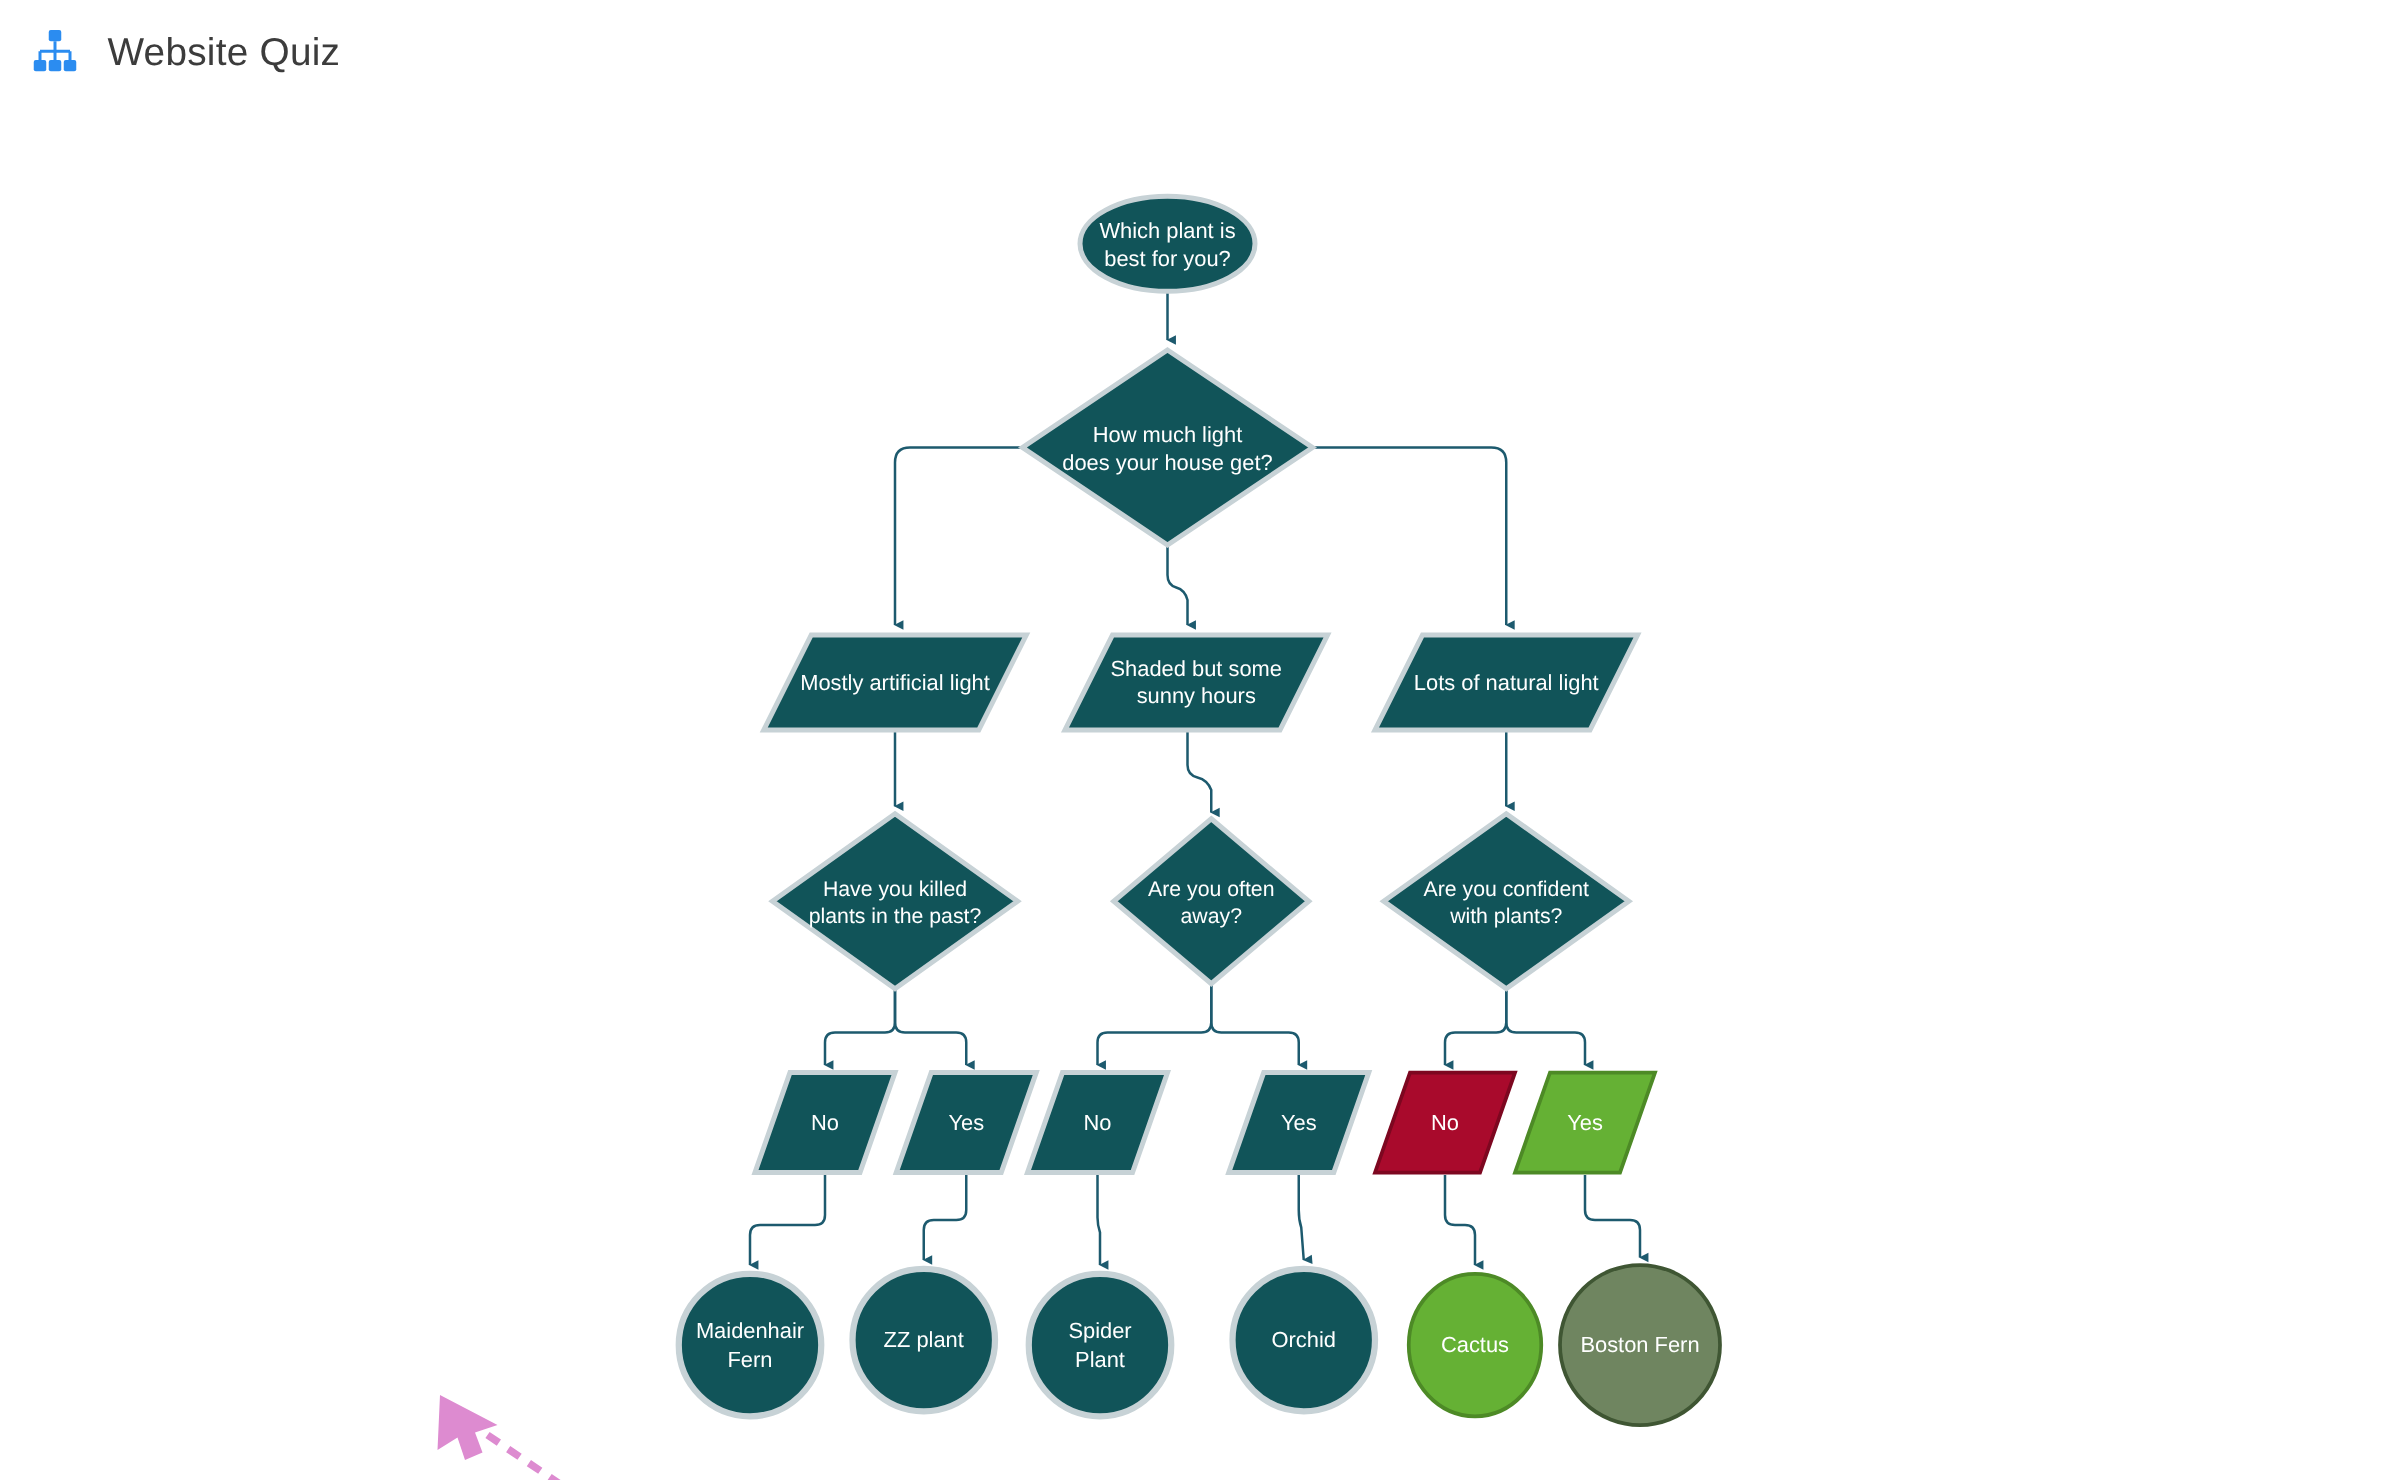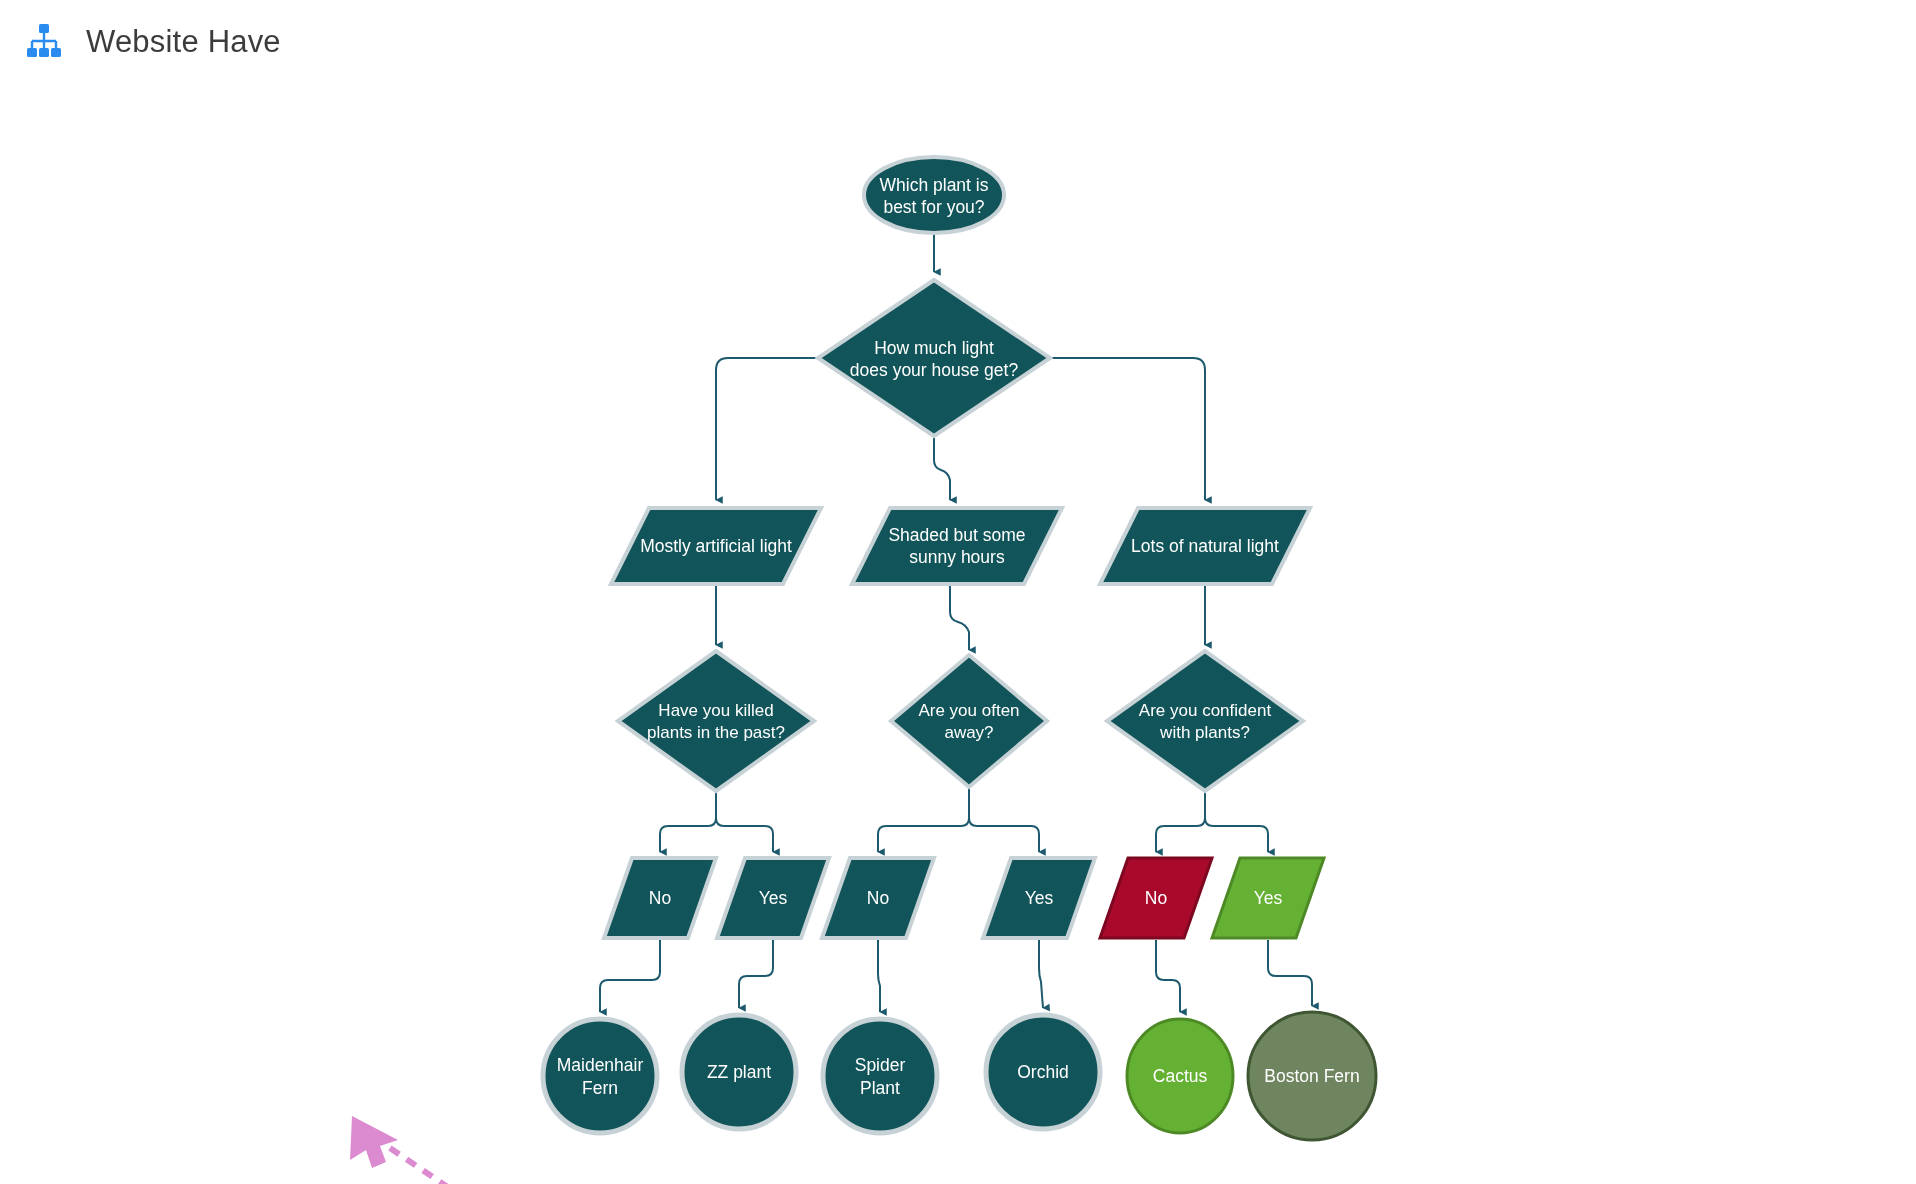--- a/index.html
+++ b/index.html
@@ -68,21 +68,21 @@
 <body>
 
 <div class="app-header">
   <svg class="brand-icon" viewBox="0 0 44 44">
     <rect x="17" y="5" width="10" height="9" rx="1.6" fill="#2b8cf0"></rect>
     <rect x="5" y="29" width="10" height="9" rx="1.6" fill="#2b8cf0"></rect>
     <rect x="17" y="29" width="10" height="9" rx="1.6" fill="#2b8cf0"></rect>
     <rect x="29" y="29" width="10" height="9" rx="1.6" fill="#2b8cf0"></rect>
     <path d="M22 14 L22 22 M10 22 L34 22 M10 22 L10 29 M22 22 L22 29 M34 22 L34 29" stroke="#2b8cf0" stroke-width="2.4" fill="none"></path>
   </svg>
-  <div class="app-title">Website Have</div>
+  <div class="app-title">Website Quiz</div>
 </div>
 
 <div class="canvas">
 <svg width="1916" height="1184" viewBox="0 0 1916 1184" xmlns="http://www.w3.org/2000/svg">
   <defs>
     <marker id="arw" viewBox="0 0 12 12" refX="6" refY="10" markerWidth="9" markerHeight="9" orient="auto-start-reverse" markerUnits="userSpaceOnUse">
       <path d="M1,1 L6,11 L11,1 Z" fill="#1d5a6e"></path>
     </marker>
   </defs>
 

